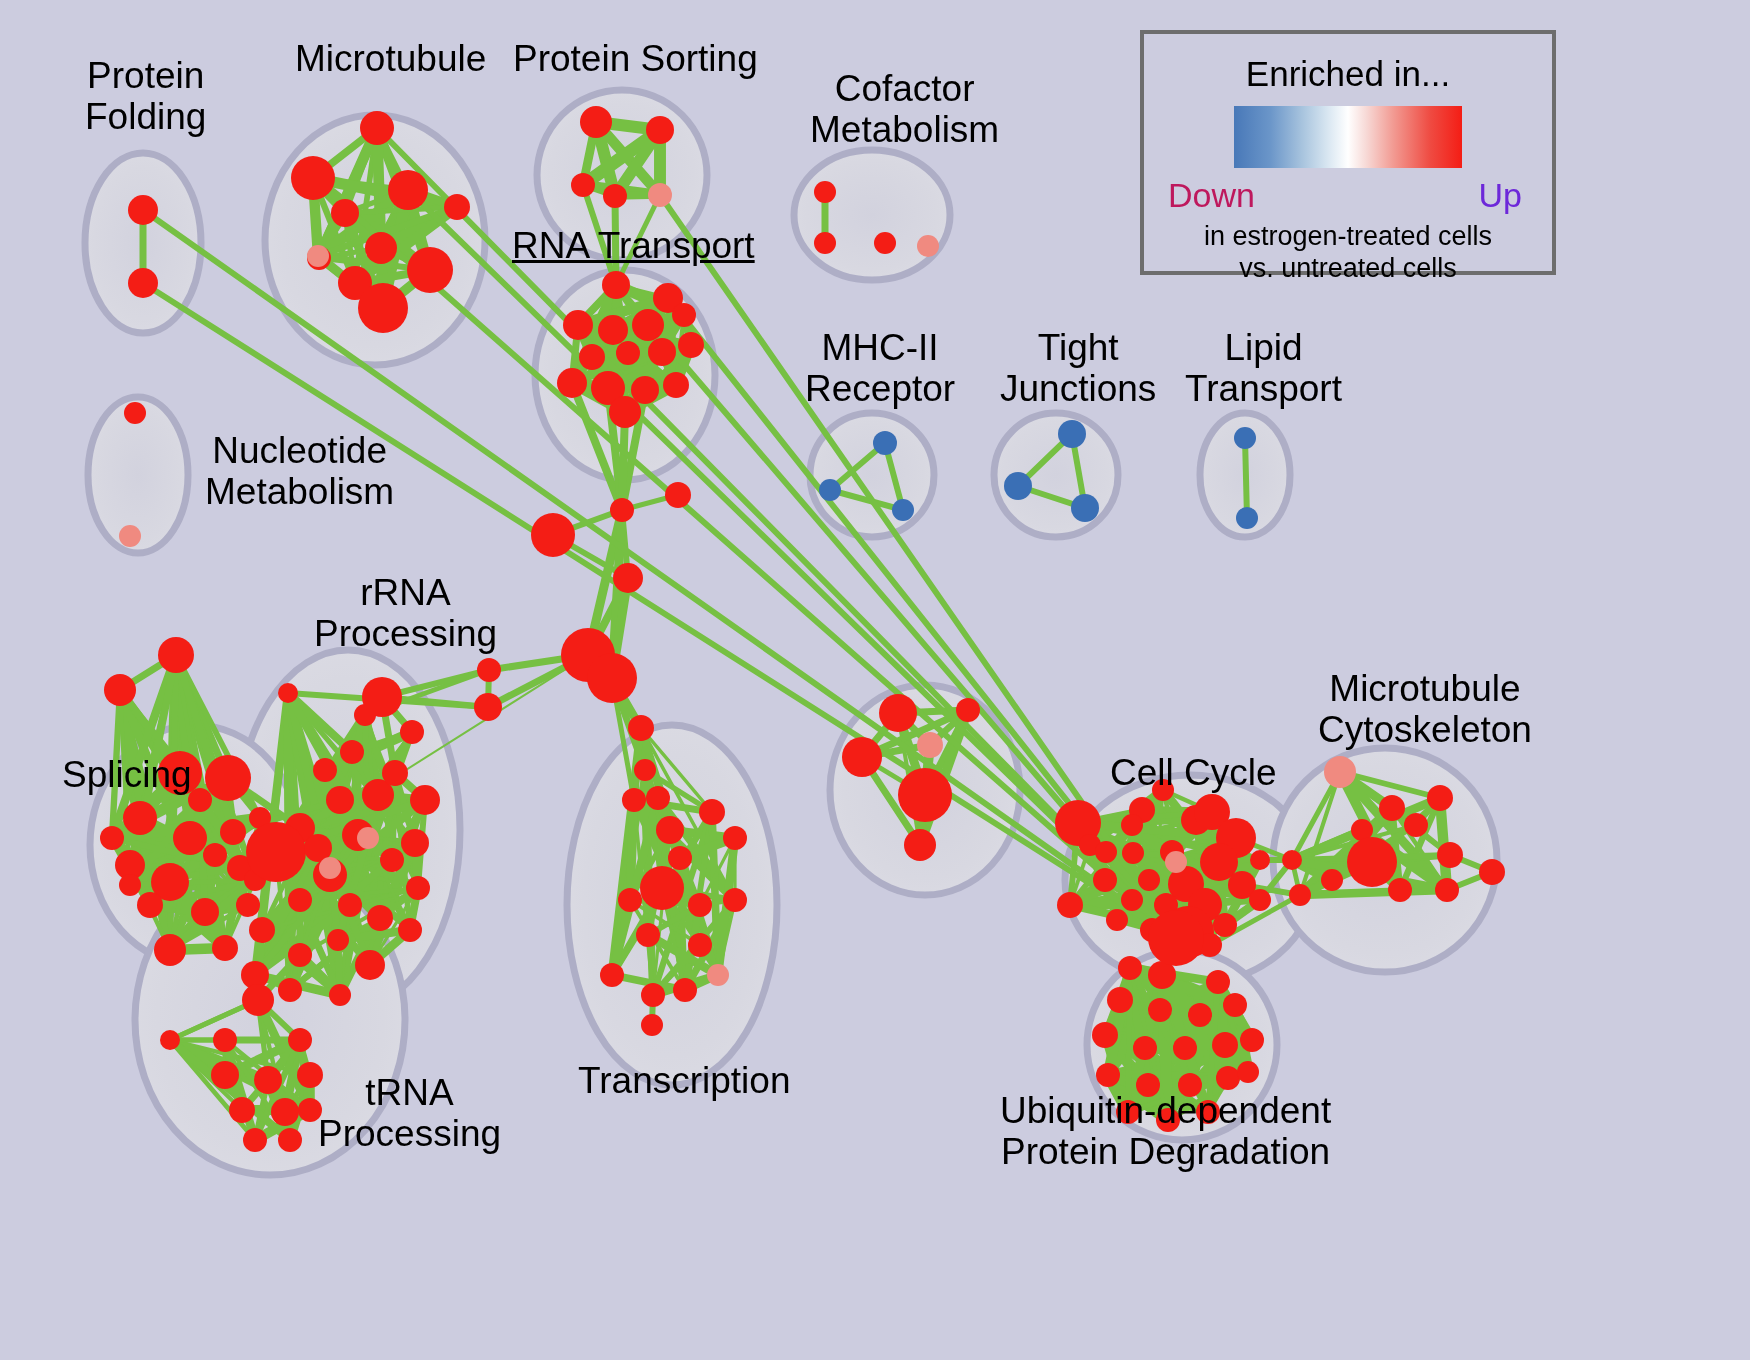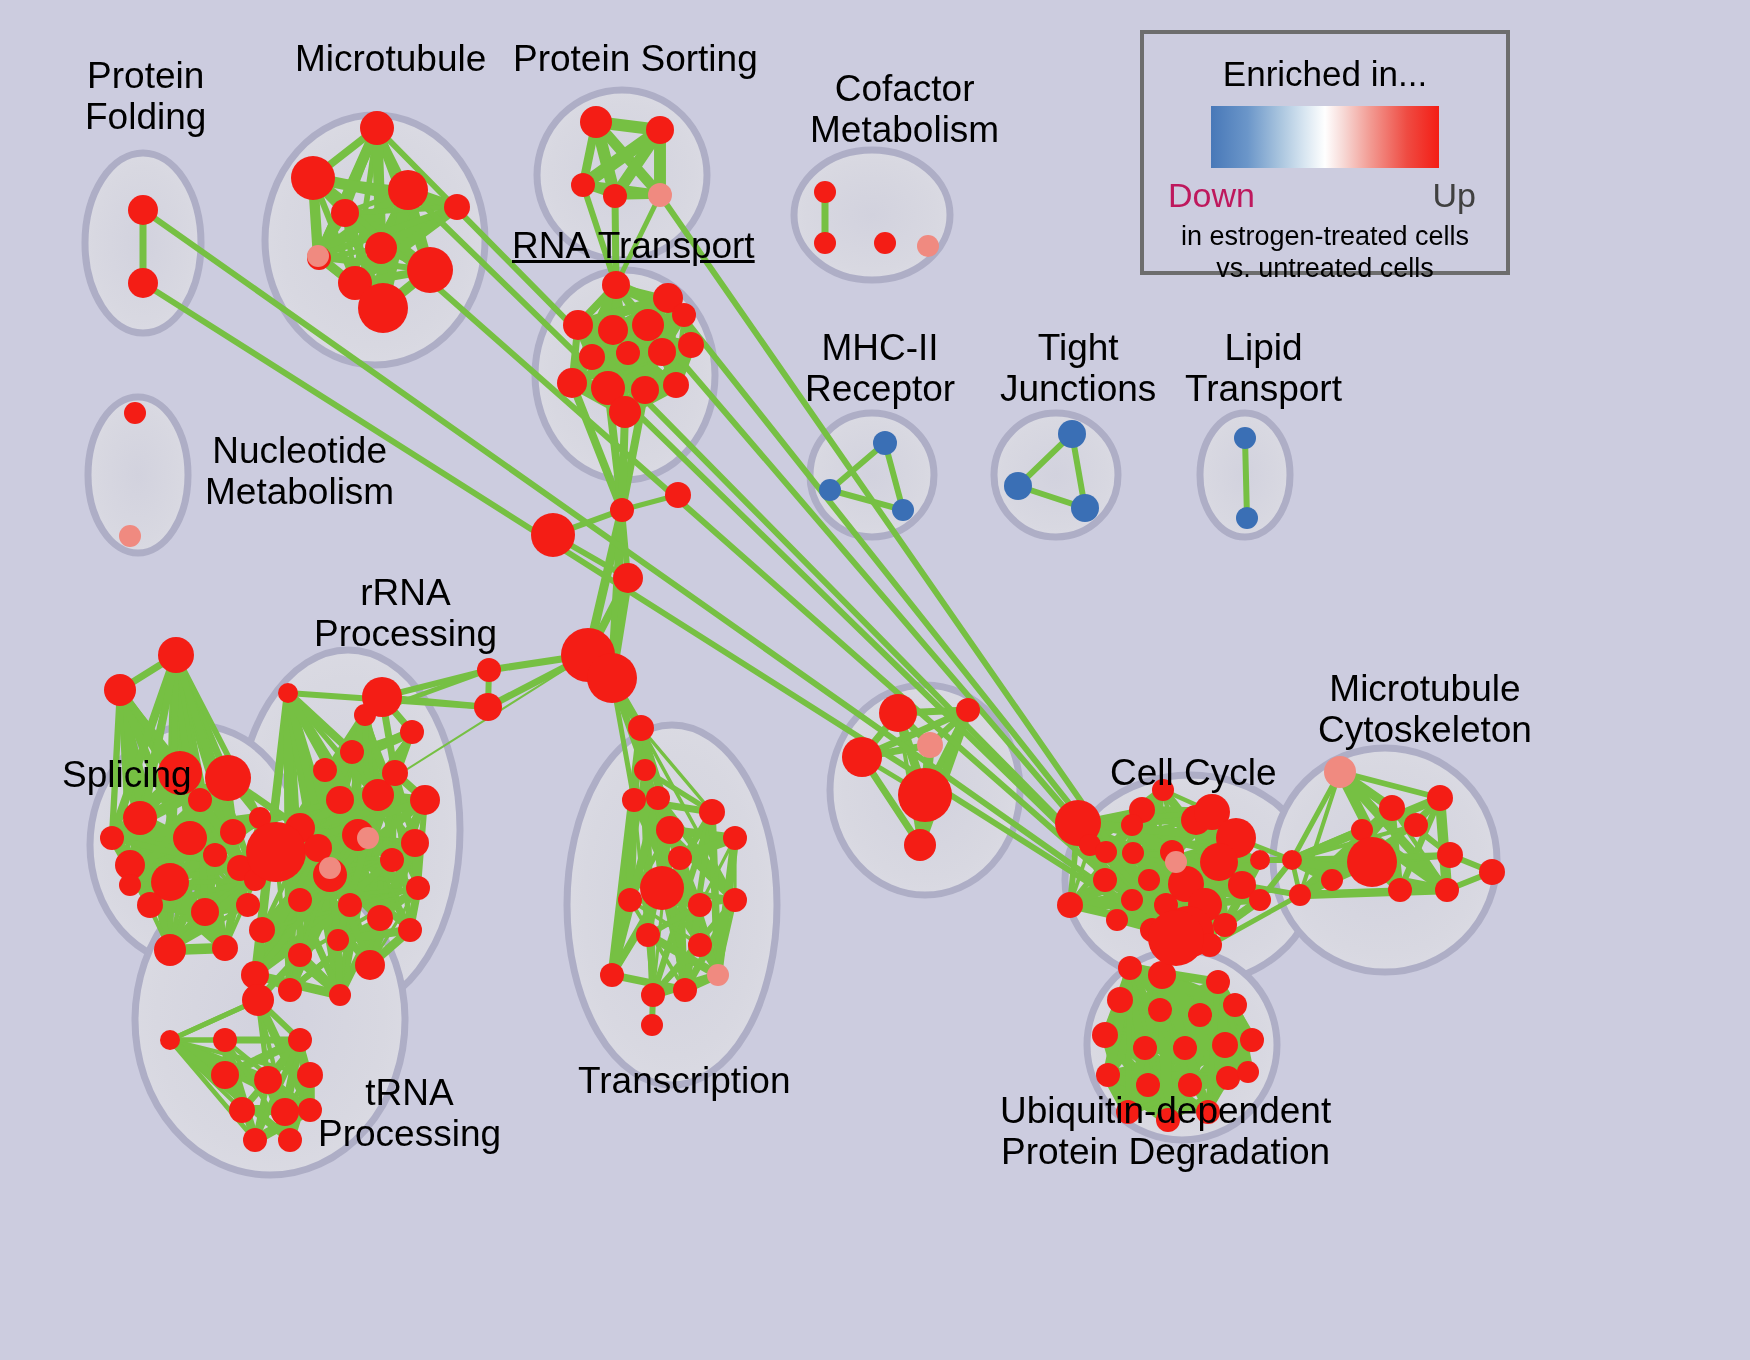--- a/index.html
+++ b/index.html
@@ -17,36 +17,36 @@
     font-size:37px;
     line-height:1.12;
     font-family:"Liberation Sans", sans-serif;
     white-space:pre;
     text-align:center;
     pointer-events:none;
   }
   #legend{
     position:absolute;
     left:1140px;top:30px;
-    width:370px;height:245px;
+    width:416px;height:245px;
     background:#ccccdf;
     border:4px solid #6d6d6d;
     box-sizing:border-box;
   }
   #legend .lg-title{
     position:absolute;left:0;top:20px;width:100%;
     text-align:center;font-size:35px;color:#000;
   }
   #legend .lg-bar{
     position:absolute;left:50%;transform:translateX(-50%);
     top:72px;width:228px;height:62px;
     background:linear-gradient(to right,#4878b8 0%,#6b96c9 16%,#a8c4de 30%,#d8e6f1 41%,#ffffff 50%,#f7d9d6 58%,#f29a92 70%,#ef4b42 86%,#f41d15 100%);
   }
   #legend .lg-down{position:absolute;left:24px;top:142px;font-size:34px;color:#be185d;}
-  #legend .lg-up{position:absolute;right:30px;top:142px;font-size:34px;color:#404040;}
+  #legend .lg-up{position:absolute;right:30px;top:142px;font-size:34px;color:#6d28d9;}
   #legend .lg-sub{
     position:absolute;left:0;top:186px;width:100%;
     text-align:center;font-size:27px;line-height:1.2;color:#000;white-space:pre;
   }
 </style>
 </head>
 <body>
 
 <div id="stage">
 

